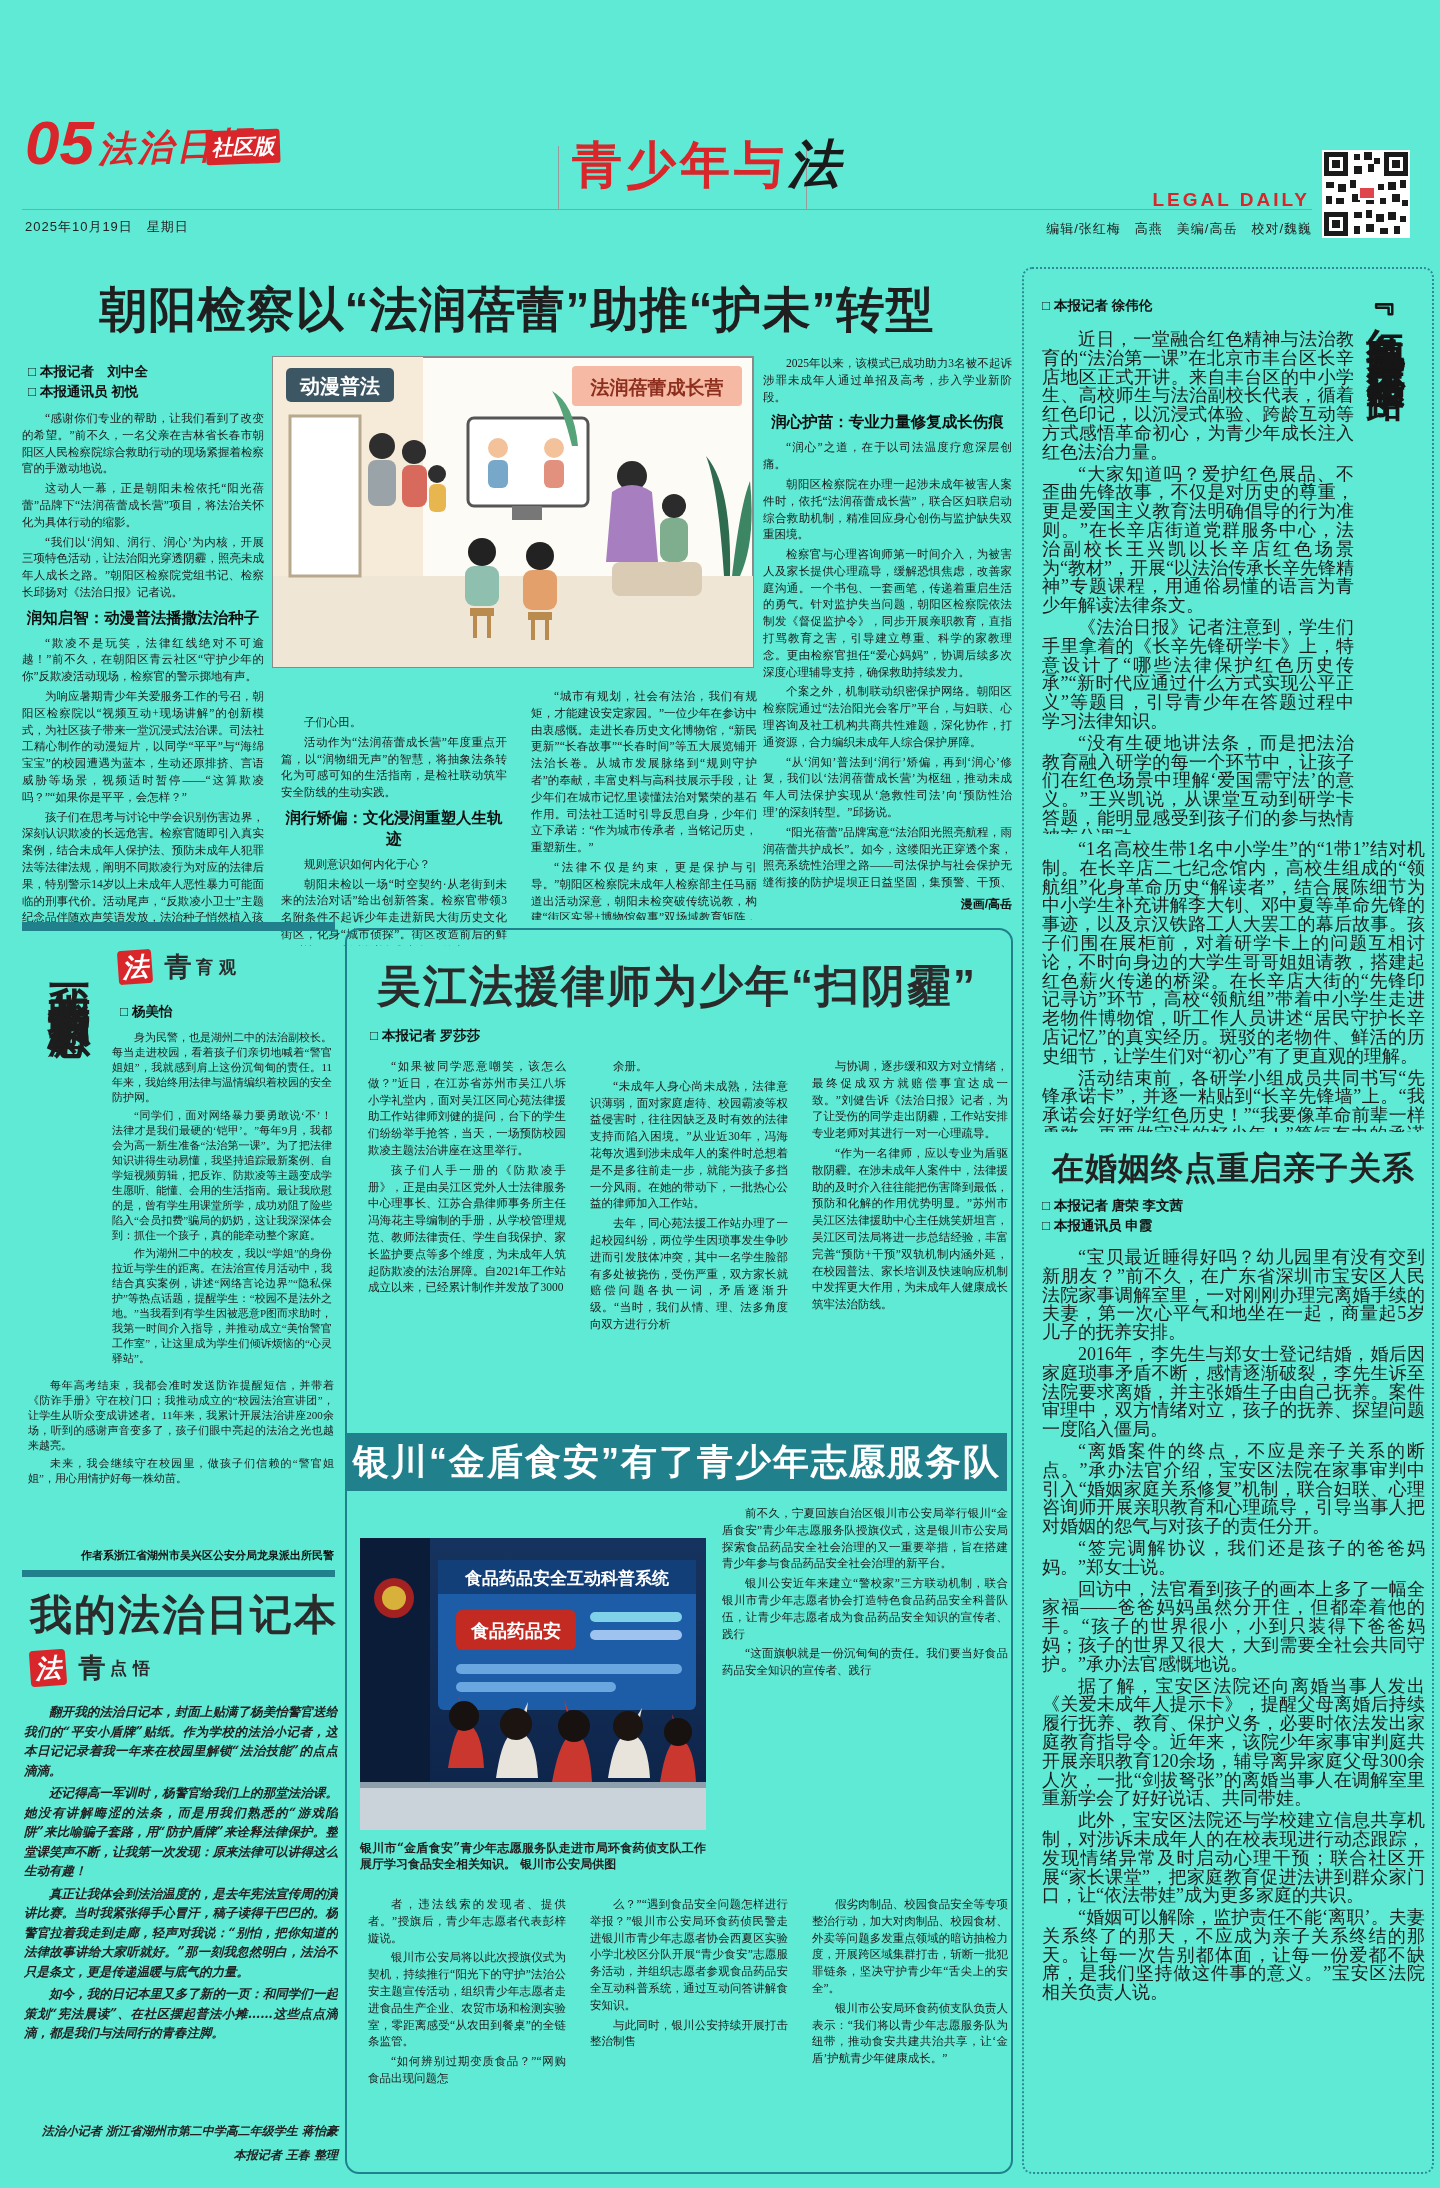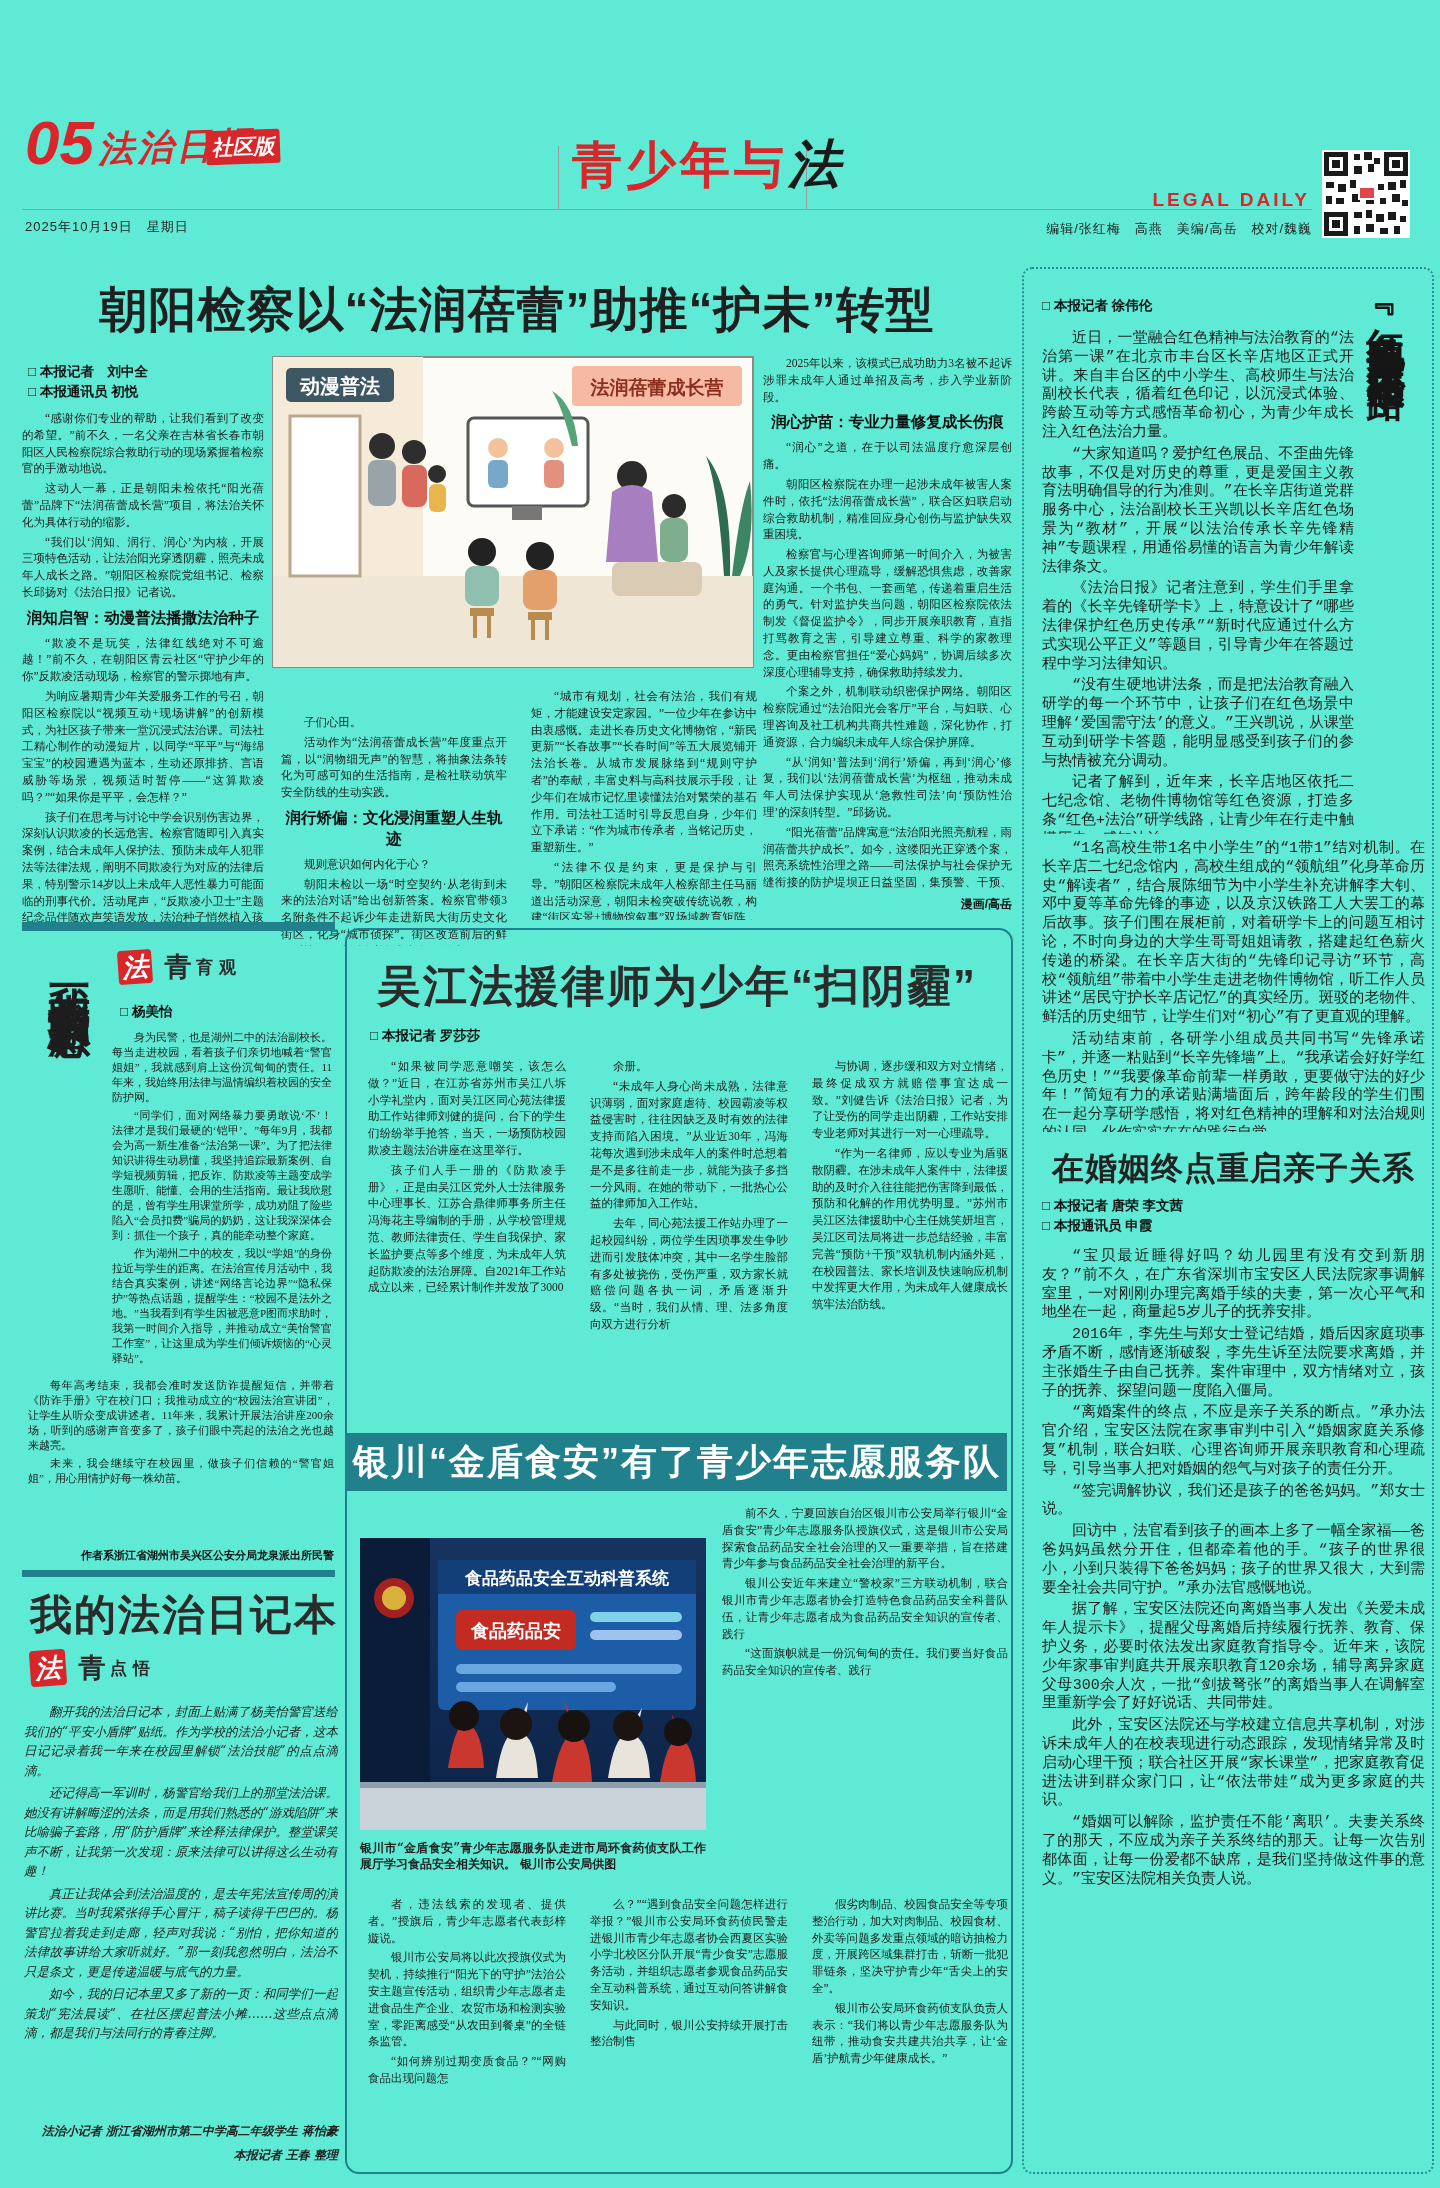--- a/index.html
+++ b/index.html
@@ -20,21 +20,21 @@
   
   .main-headline{font:800 48px/1.1 "Liberation Sans",sans-serif;color:#1f1f1f;letter-spacing:1px;text-align:center;}
   .mid-headline{font:800 44px/1.1 "Liberation Sans",sans-serif;color:#2b2b2b;text-align:center;letter-spacing:2px;}
   .small-headline{font:800 42px/1.1 "Liberation Sans",sans-serif;color:#2b2b2b;letter-spacing:2px;}
   .right-headline{font:800 32px/1.15 "Liberation Sans",sans-serif;color:#222;text-align:center;letter-spacing:1px;}
   .byline{font:700 13.5px/1.45 "Liberation Sans",sans-serif;color:#111;}
   
   .body-col{font:11.5px/16.8px "Liberation Serif","DejaVu Serif",serif;color:#1c1c1c;text-align:justify;overflow:hidden;}
   .body-col p{margin:0 0 3px 0;text-indent:2em;}
   .body-col .subhead{font:700 15.5px/1.35 "Liberation Sans",sans-serif;color:#0e0e0e;text-align:center;text-indent:0;margin:7px 0 6px 0;}
-  .bc-md{font-size:15px;line-height:18.8px;font-family:Liberation Mono, monospace;}
+  .bc-md{font-size:18px;line-height:18.8px;}
   .bc-sm{font-size:11px;line-height:15px;}
   .bc-kai{font:italic 12.5px/19.5px "DejaVu Serif",serif;color:#222;}
   .bc-kai p{margin:0 0 3px 0;text-indent:2em;}
   .credit{font:700 12px/1 "Liberation Sans",sans-serif;color:#111;text-align:right;}
   .attribution{font:700 11px/1.4 "Liberation Serif",serif;color:#111;text-align:right;}
   .tealbar{background:#20808c;}
   .vertical-title{writing-mode:vertical-rl;text-orientation:upright;font:600 42px/1.1 "Liberation Sans",sans-serif;color:#1d1d1d;letter-spacing:4px;}
   .vertical-title-right{writing-mode:vertical-rl;text-orientation:upright;font:700 39px/1.2 "Liberation Sans",sans-serif;color:#161616;letter-spacing:5px;}
   .logo-fa{background:#d8262b;color:#fff;font:italic 700 26px/34px "DejaVu Serif",serif;text-align:center;border-radius:4px;transform:rotate(-4deg);}
   .logo-qing{font:800 27px/1 "Liberation Sans",sans-serif;color:#2b2b2b;}
@@ -221,21 +221,21 @@
     </div>
   <div class="abs attribution" style="left:28px;top:1548px;width:306px;">作者系浙江省湖州市吴兴区公安分局龙泉派出所民警</div>
   <div class="abs tealbar" style="left:22px;top:1570px;width:313px;height:7px;"></div>
 
   <div class="abs small-headline" style="left:30px;top:1592px;">我的法治日记本</div>
   <div class="abs" style="left:30px;top:1650px;">
     <span class="logo-fa" style="display:inline-block;width:36px;height:36px;line-height:36px;vertical-align:middle;">法</span>
     <span class="logo-qing" style="vertical-align:middle;margin-left:8px;">青</span>
     <span class="logo-rest" style="vertical-align:middle;">点悟</span>
   </div>
-  <div class="abs bc-kai" style="left:24px;top:1702px;width:314px;height:416px;text-align:justify;overflow:hidden;">
+  <div class="abs bc-kai" style="left:24px;top:1702px;width:314px;height:416px;text-align:justify;overflow:hidden;font-weight:bold;">
       <p>翻开我的法治日记本，封面上贴满了杨美怡警官送给我们的“平安小盾牌”贴纸。作为学校的法治小记者，这本日记记录着我一年来在校园里解锁“法治技能”的点点滴滴。</p>
       <p>还记得高一军训时，杨警官给我们上的那堂法治课。她没有讲解晦涩的法条，而是用我们熟悉的“游戏陷阱”来比喻骗子套路，用“防护盾牌”来诠释法律保护。整堂课笑声不断，让我第一次发现：原来法律可以讲得这么生动有趣！</p>
       <p>真正让我体会到法治温度的，是去年宪法宣传周的演讲比赛。当时我紧张得手心冒汗，稿子读得干巴巴的。杨警官拉着我走到走廊，轻声对我说：“别怕，把你知道的法律故事讲给大家听就好。”那一刻我忽然明白，法治不只是条文，更是传递温暖与底气的力量。</p>
       <p>如今，我的日记本里又多了新的一页：和同学们一起策划“宪法晨读”、在社区摆起普法小摊……这些点点滴滴，都是我们与法同行的青春注脚。</p>
     </div>
   <div class="abs sig" style="left:24px;top:2122px;width:314px;">法治小记者 浙江省湖州市第二中学高二年级学生 蒋怡豪</div>
   <div class="abs sig" style="left:24px;top:2146px;width:314px;">本报记者 王春 整理</div>
 
   <div class="abs box-teal" style="left:345px;top:928px;width:664px;height:1242px;"></div>
   <div class="abs mid-headline" style="left:347px;top:962px;width:660px;">吴江法援律师为少年“扫阴霾”</div>

